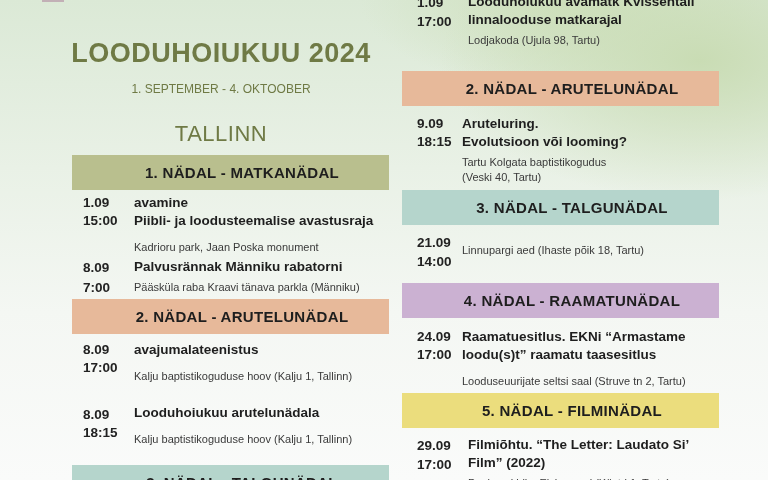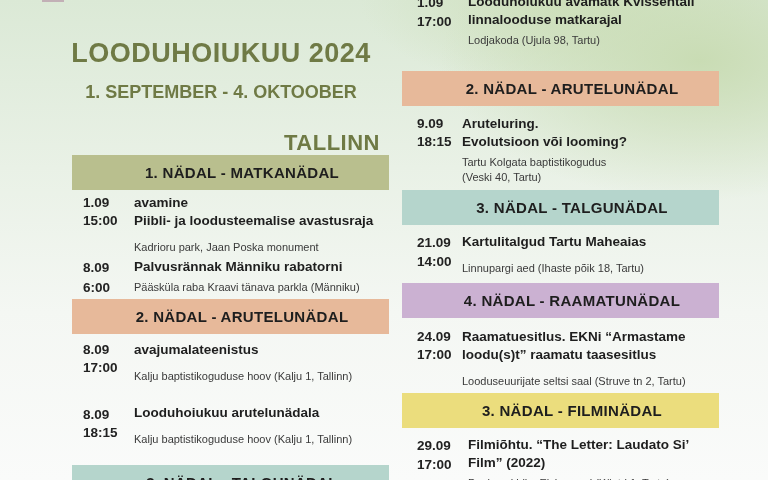--- a/index.html
+++ b/index.html
@@ -7,22 +7,22 @@
     width:768px; height:480px; overflow:hidden; position:relative;
     font-family: "Liberation Sans", sans-serif;
     background: radial-gradient(ellipse 260px 140px at 700px 60px, #c9dcb4 0%, rgba(201,220,180,0) 100%),
                 radial-gradient(ellipse 200px 90px at 560px 0px, #cfe0bd 0%, rgba(207,224,189,0) 100%),
                 linear-gradient(180deg, #dbe9d6 0%, #e9f1e6 35%, #f4f7f3 65%, #fafbfa 100%);
     color:#1d1d1d;
   }
   .abs { position:absolute; }
   .logo-mark { left:42px; top:0; width:22px; height:4px; border-top:2px solid #b08aa0; opacity:.6; }
   .title { left:62px; top:38px; width:318px; text-align:center; font-weight:bold; font-size:27px; color:#6f7a45; letter-spacing:.5px; }
-  .subtitle { left:62px; top:82px; width:318px; text-align:center; font-weight:bold; font-size:18px; color:#6f7a45; }
-  .city { left:62px; top:130px; width:318px; text-align:right; font-weight:bold; font-size:22px; color:#6f7a45; letter-spacing:.5px; }
+  .subtitle { left:62px; top:82px; width:318px; text-align:center; font-weight:normal; font-size:12px; color:#6f7a45; }
+  .city { left:62px; top:121px; width:318px; text-align:center; font-weight:normal; font-size:22px; color:#6f7a45; letter-spacing:.5px; }
   .banner { width:294px; height:35px; display:flex; align-items:center; justify-content:center;
             font-weight:bold; font-size:15px; color:#1e1e1e; letter-spacing:.3px;padding-left:23px; }
   .event { width:300px; }
   .ev-row { display:flex; }
   .ev-dt { width:51px; font-weight:bold; font-size:13.5px; line-height:18px; color:#222; }
   .ev-body { flex:1; }
   .ev-title { font-weight:bold; font-size:13.5px; line-height:18px; color:#1e1e1e; }
   .ev-loc { font-size:11px; line-height:15px; color:#3a3a3a; margin-top:10px; }
   .ev-loc.tight { margin-top:4px; }
 </style>
@@ -50,21 +50,21 @@
       <div class="ev-title">Piibli- ja loodusteemalise avastusraja</div>
       <div class="ev-loc">Kadrioru park, Jaan Poska monument</div>
     </div>
   </div>
 </div>
 
 <div class="abs event" style="left:83px;top:258px;">
   <div class="ev-row">
     <div class="ev-dt" style="line-height:20px;">
         <div>8.09</div>
-        <div>6:00</div>
+        <div>7:00</div>
       </div>
     <div class="ev-body">
       <div class="ev-title">Palvusrännak Männiku rabatorni</div>
       <div class="ev-loc tight">Pääsküla raba Kraavi tänava parkla (Männiku)</div>
     </div>
   </div>
 </div>
 
 <div class="abs banner" style="left:72px;top:299px;background:#e7b99a;">
   <span>2. NÄDAL - ARUTELUNÄDAL</span>
@@ -137,21 +137,20 @@
   <span>3. NÄDAL - TALGUNÄDAL</span>
 </div>
 
 <div class="abs event" style="left:417px;top:233px;">
   <div class="ev-row">
     <div class="ev-dt" style="width:45px;line-height:19px;">
         <div>21.09</div>
         <div>14:00</div>
       </div>
     <div class="ev-body">
-      <div class="ev-title">Kartulitalgud Tartu Maheaias</div>
       <div class="ev-loc">Linnupargi aed (Ihaste põik 18, Tartu)</div>
     </div>
   </div>
 </div>
 
 <div class="abs banner" style="left:402px;top:283px;background:#cbb1d2;">
   <span>4. NÄDAL - RAAMATUNÄDAL</span>
 </div>
 
 <div class="abs event" style="left:417px;top:328px;">
@@ -162,21 +161,21 @@
       </div>
     <div class="ev-body">
       <div class="ev-title">Raamatuesitlus. EKNi “Armastame</div>
       <div class="ev-title">loodu(s)t” raamatu taasesitlus</div>
       <div class="ev-loc">Looduseuurijate seltsi saal (Struve tn 2, Tartu)</div>
     </div>
   </div>
 </div>
 
 <div class="abs banner" style="left:402px;top:393px;background:#ebdd7d;">
-  <span>3. NÄDAL - FILMINÄDAL</span>
+  <span>5. NÄDAL - FILMINÄDAL</span>
 </div>
 
 <div class="abs event" style="left:417px;top:436px;">
   <div class="ev-row">
     <div class="ev-dt" style="width:51px;line-height:19px;">
         <div>29.09</div>
         <div>17:00</div>
       </div>
     <div class="ev-body">
       <div class="ev-title">Filmiõhtu. “The Letter: Laudato Si’</div>

